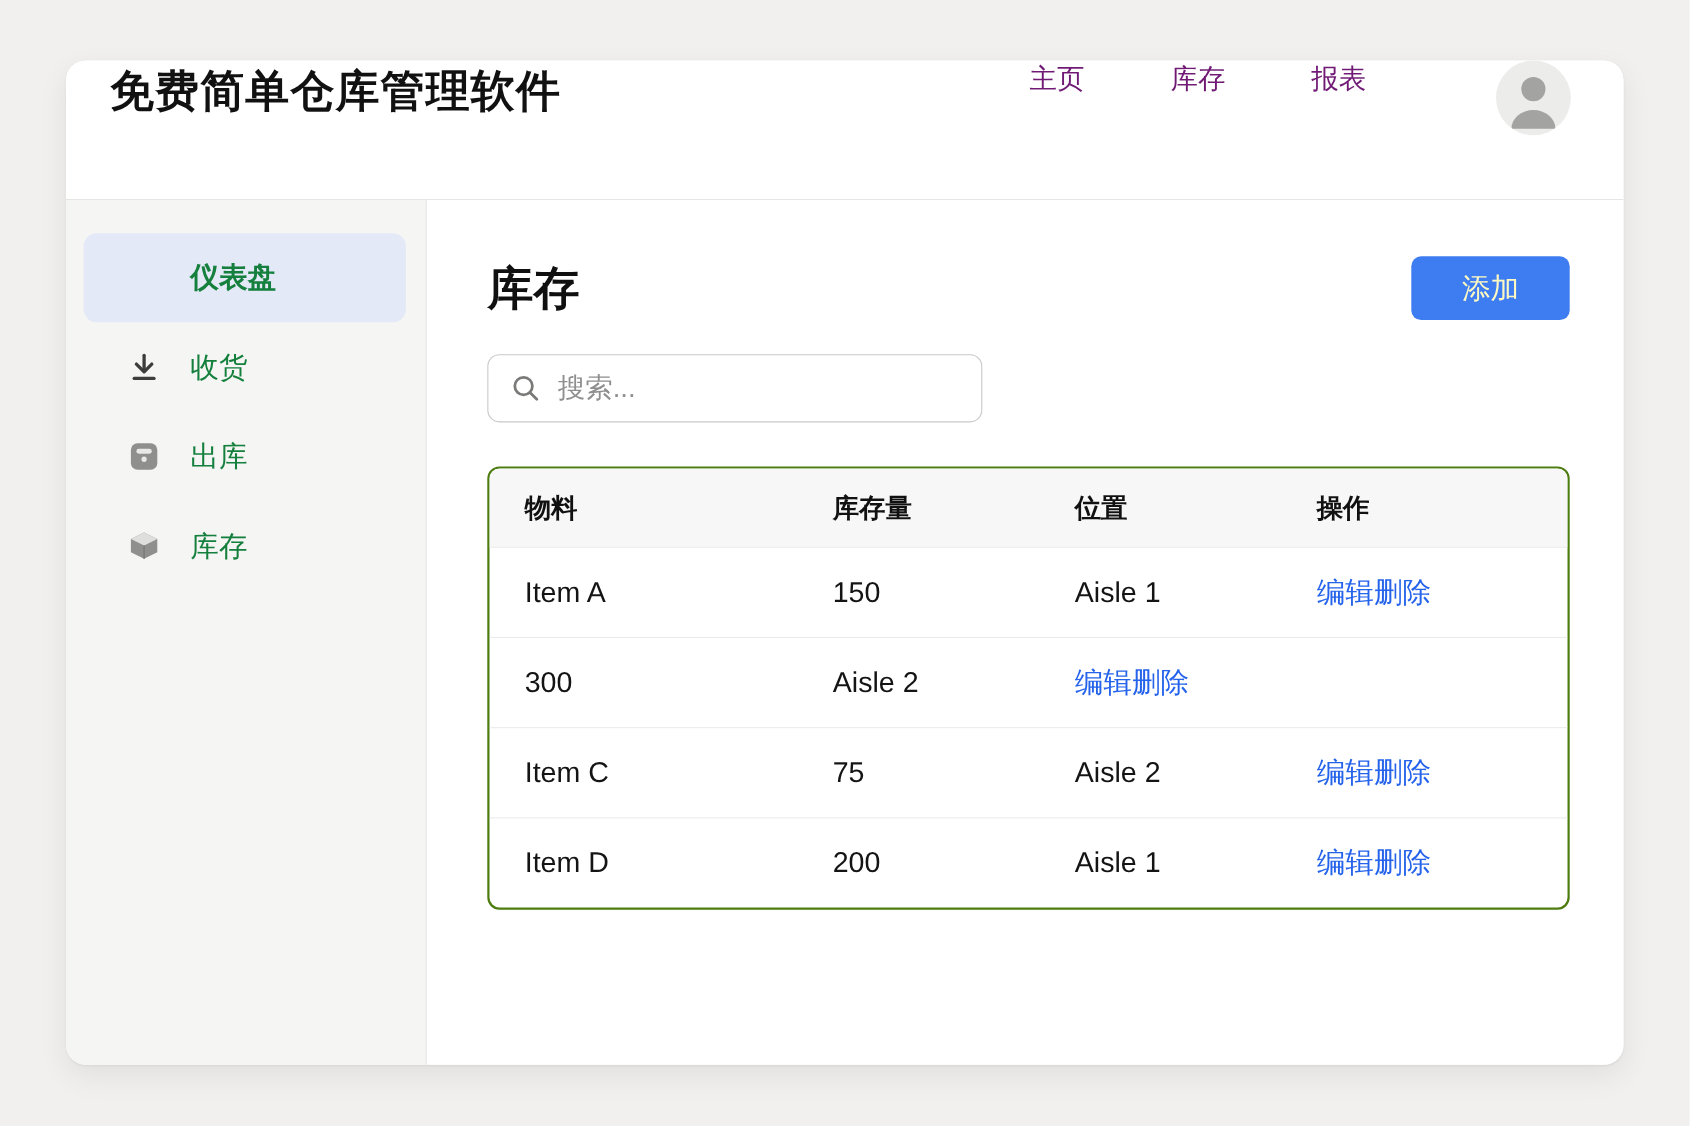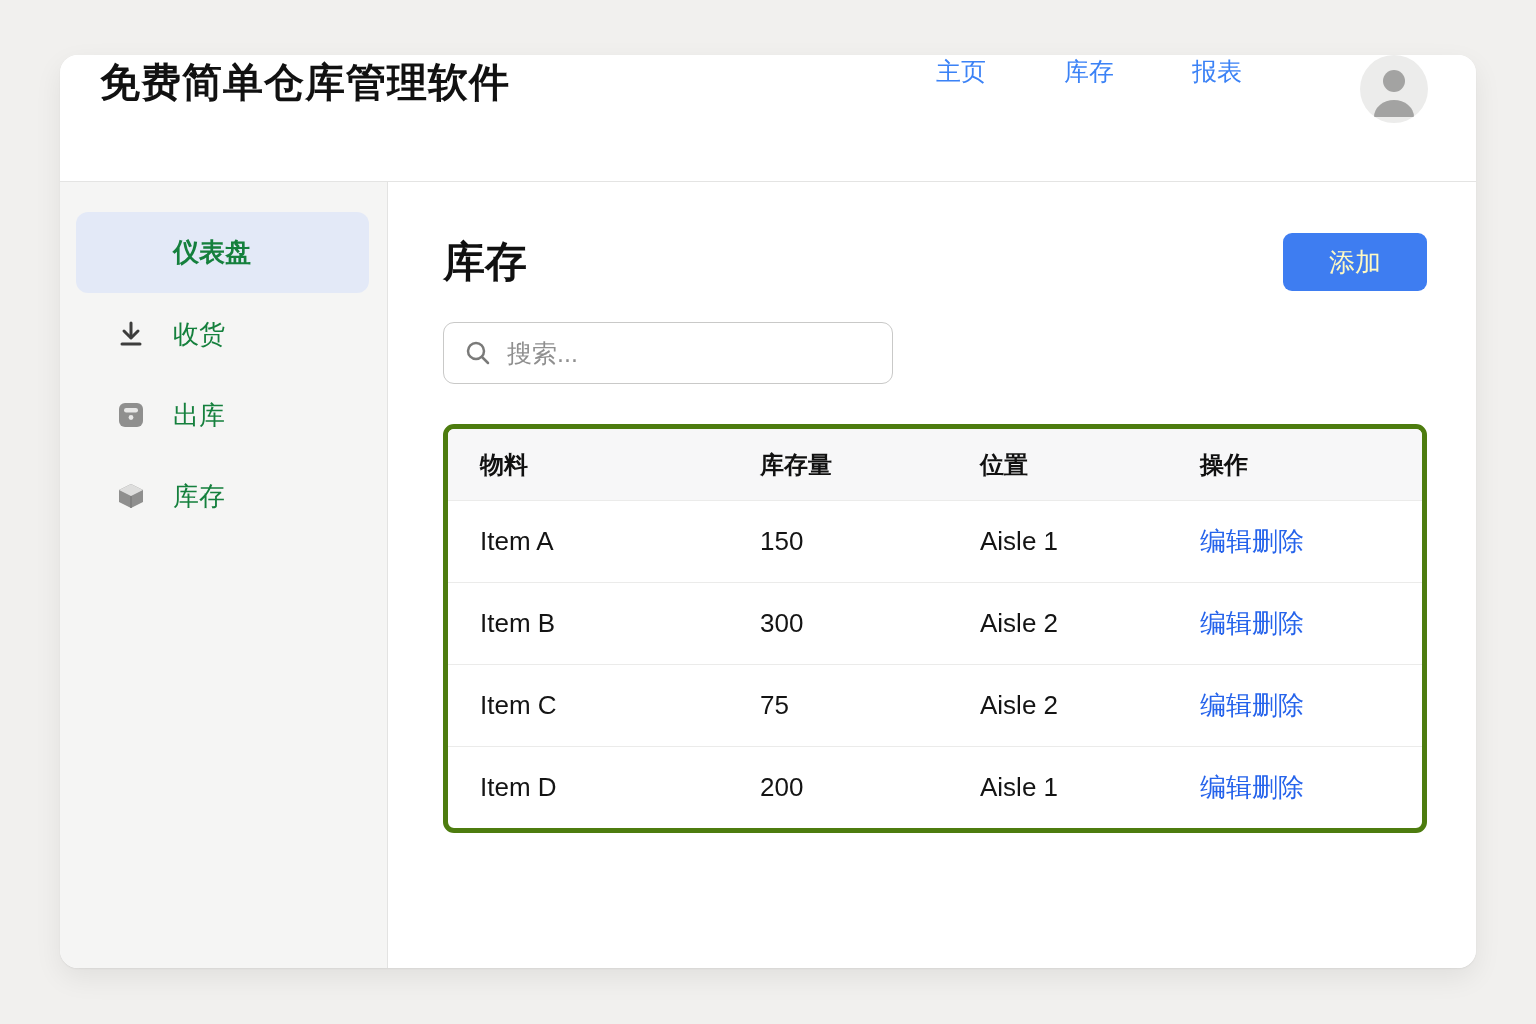--- a/index.html
+++ b/index.html
@@ -39,21 +39,21 @@
   }
   .topnav {
     margin-left: auto;
     display: flex;
     align-items: center;
     gap: 78px;
     margin-right: 118px;
   }
   .topnav a {
     font-size: 25px;
-    color: #3b82f6;
+    color: #701a75;
     text-decoration: none;
     cursor: pointer;
   }
   .avatar {
     width: 68px; height: 68px;
     border-radius: 50%;
     background: #ececeb;
     display: flex;
     align-items: center;
     justify-content: center;
@@ -134,21 +134,21 @@
     font-family: inherit;
     color: #3b82f6;
     margin-left: 15px;
     background: transparent;
   }
   .search-box input::placeholder { color: #8f8f8f; }
   
   .table {
     margin-top: 40px;
     width: 984px;
-    border: 5px solid #4d7c0f;
+    border: 2px solid #4d7c0f;
     border-radius: 11px;
     overflow: hidden;
     background: #ffffff;
   }
   .trow {
     display: grid;
     grid-template-columns: 312px 220px 220px 1fr;
     align-items: center;
     height: 82px;
     border-top: 1px solid #ebebea;
@@ -269,21 +269,20 @@
           <div>Item A</div>
           <div>150</div>
           <div>Aisle 1</div>
           <div class="actions">
             <a>编辑</a>
             <a>删除</a>
           </div>
         </div>
 
         <div class="trow">
-          <div>Item B</div>
           <div>300</div>
           <div>Aisle 2</div>
           <div class="actions">
             <a>编辑</a>
             <a>删除</a>
           </div>
         </div>
 
         <div class="trow">
           <div>Item C</div>

